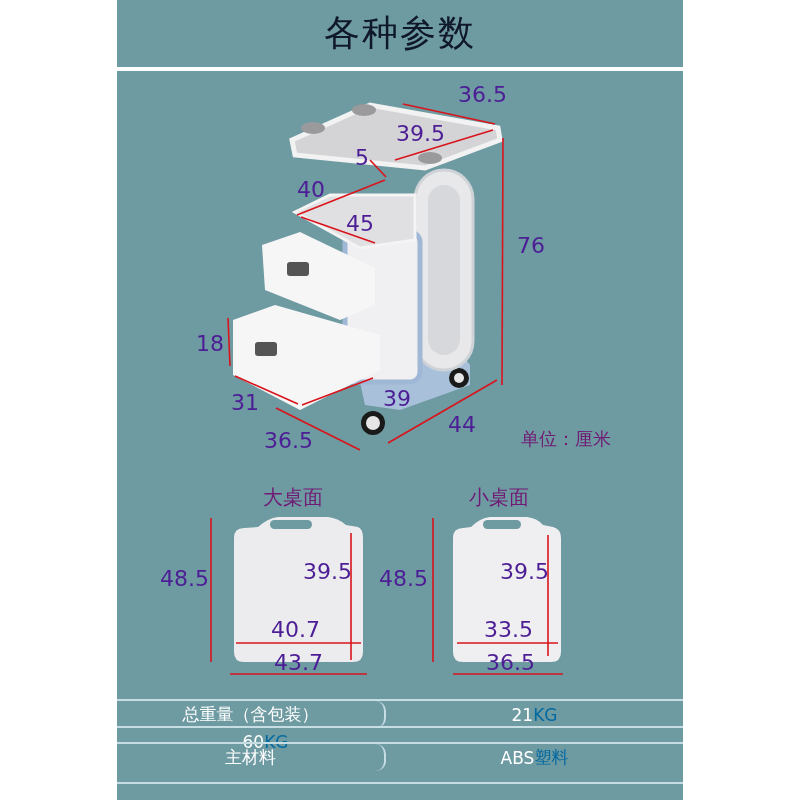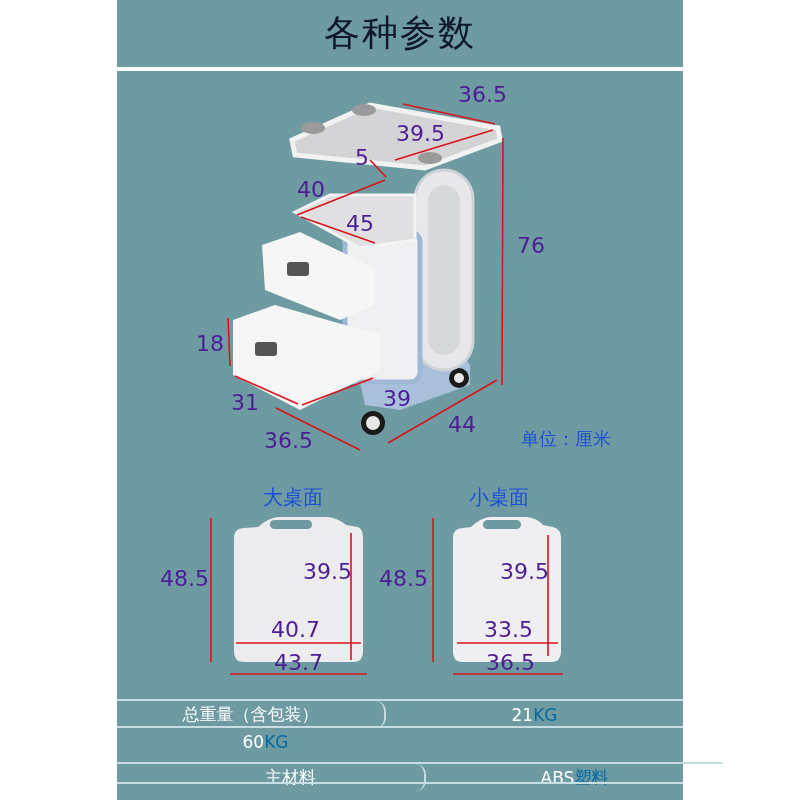--- a/index.html
+++ b/index.html
@@ -3,21 +3,21 @@
 <meta charset="utf-8">
 <style>
   html, body { margin:0; padding:0; }
   body { width:800px; height:800px; background:#ffffff; position:relative; overflow:hidden;
          font-family: "DejaVu Sans", "Liberation Sans", sans-serif; }
   .panel { position:absolute; left:117px; width:566px; background:#6e9aa2; }
   .header { top:0; height:67px; display:flex; align-items:center; justify-content:center; }
   .header .title { color:#0f172a; font-size:36px; letter-spacing:2px; }
   .main { top:71px; height:729px; }
   .dim { position:absolute; color:#4c1d95; font-size:22px; line-height:1; white-space:nowrap; }
-  .white-label { position:absolute; color:#1d4ed8; font-size:20px; white-space:nowrap; }
+  .white-label { position:absolute; color:#701a75; font-size:20px; white-space:nowrap; }
   svg.ov { position:absolute; left:0; top:0; width:800px; height:800px; pointer-events:none; }
   .table { position:absolute; left:117px; top:699px; width:566px; }
   .row { position:absolute; left:0; width:566px; height:27px; border-top:2px solid #c6dde4; display:flex; }
   .cell { height:27px; display:flex; align-items:center; justify-content:center; font-size:17px; color:#ffffff; }
   .c1 { width:267px; border-right:2px solid #c6dde4;border-radius:10px; }
   .c2 { width:297px;border-radius:12px; }
   .c2 .dark { color:#0369a1; }
 </style>
 </head>
 <body>
@@ -125,21 +125,21 @@
       <span>21</span>
         <span class="dark">KG</span>
     </div>
   </div>
   <div class="row" style="top:27px;">
     <div class="cell c2">
       <span>60</span>
         <span class="dark">KG</span>
     </div>
   </div>
-  <div class="row" style="top:63px;padding-left:40px;">
+  <div class="row" style="top:43px;">
     <div class="cell c1">主材料</div>
     <div class="cell c2">
       <span>ABS</span>
         <span class="dark">塑料</span>
     </div>
   </div>
   <div class="row" style="top:83px;border-top:2px solid #c6dde4;height:18px;"></div>
 </div>
 
 </body></html>

